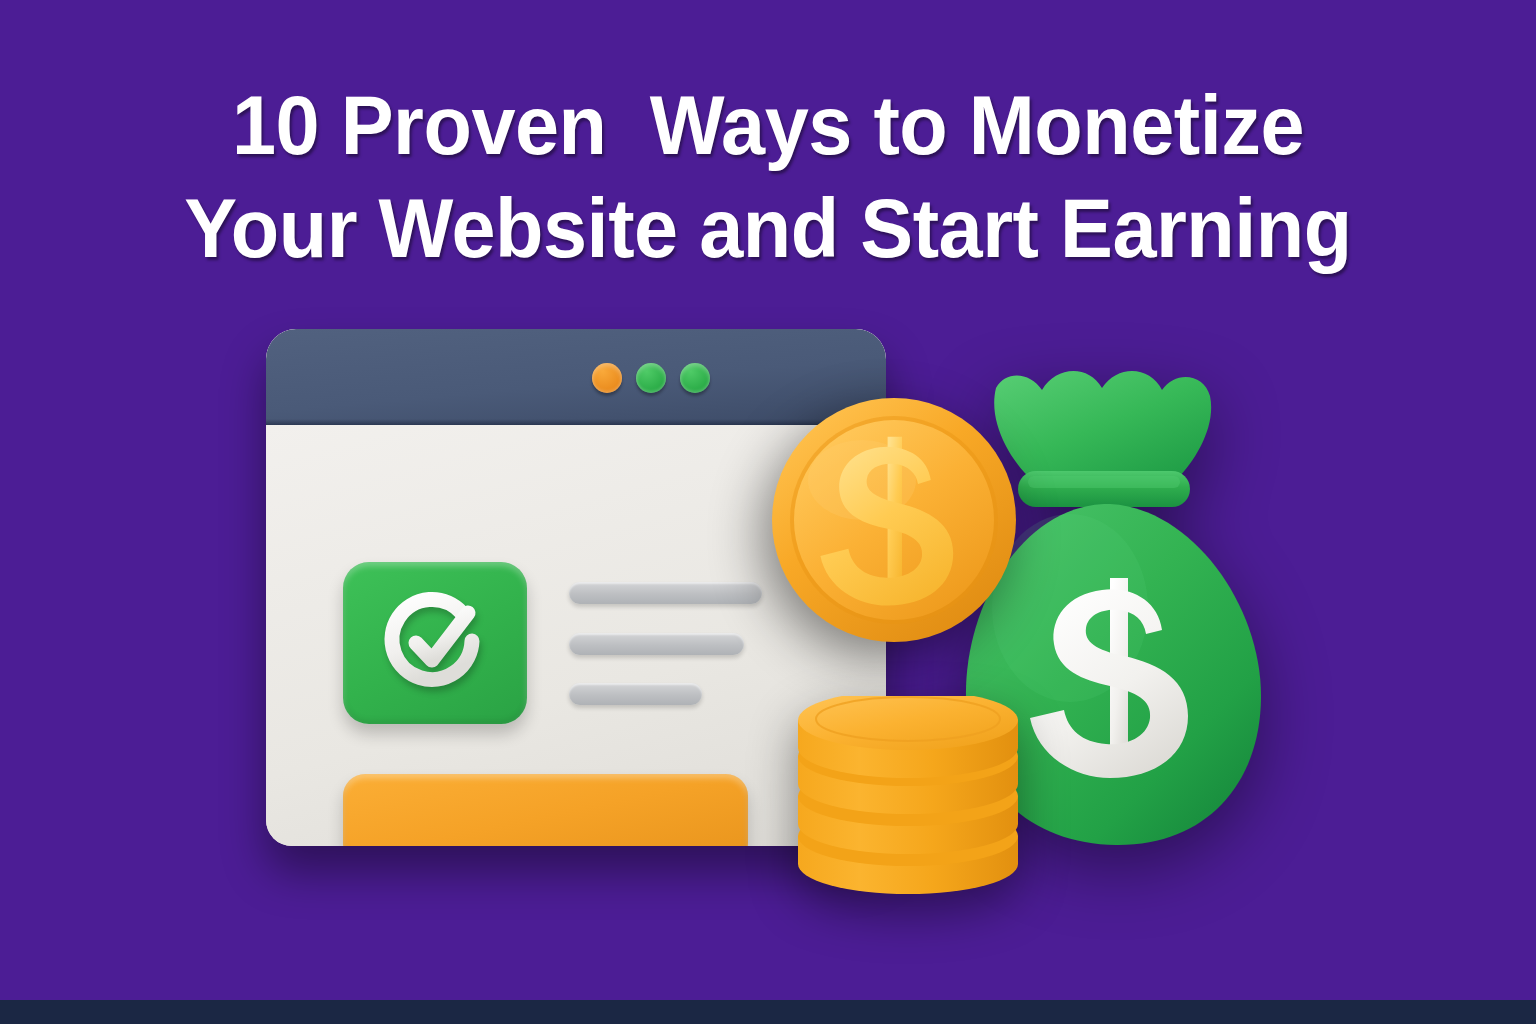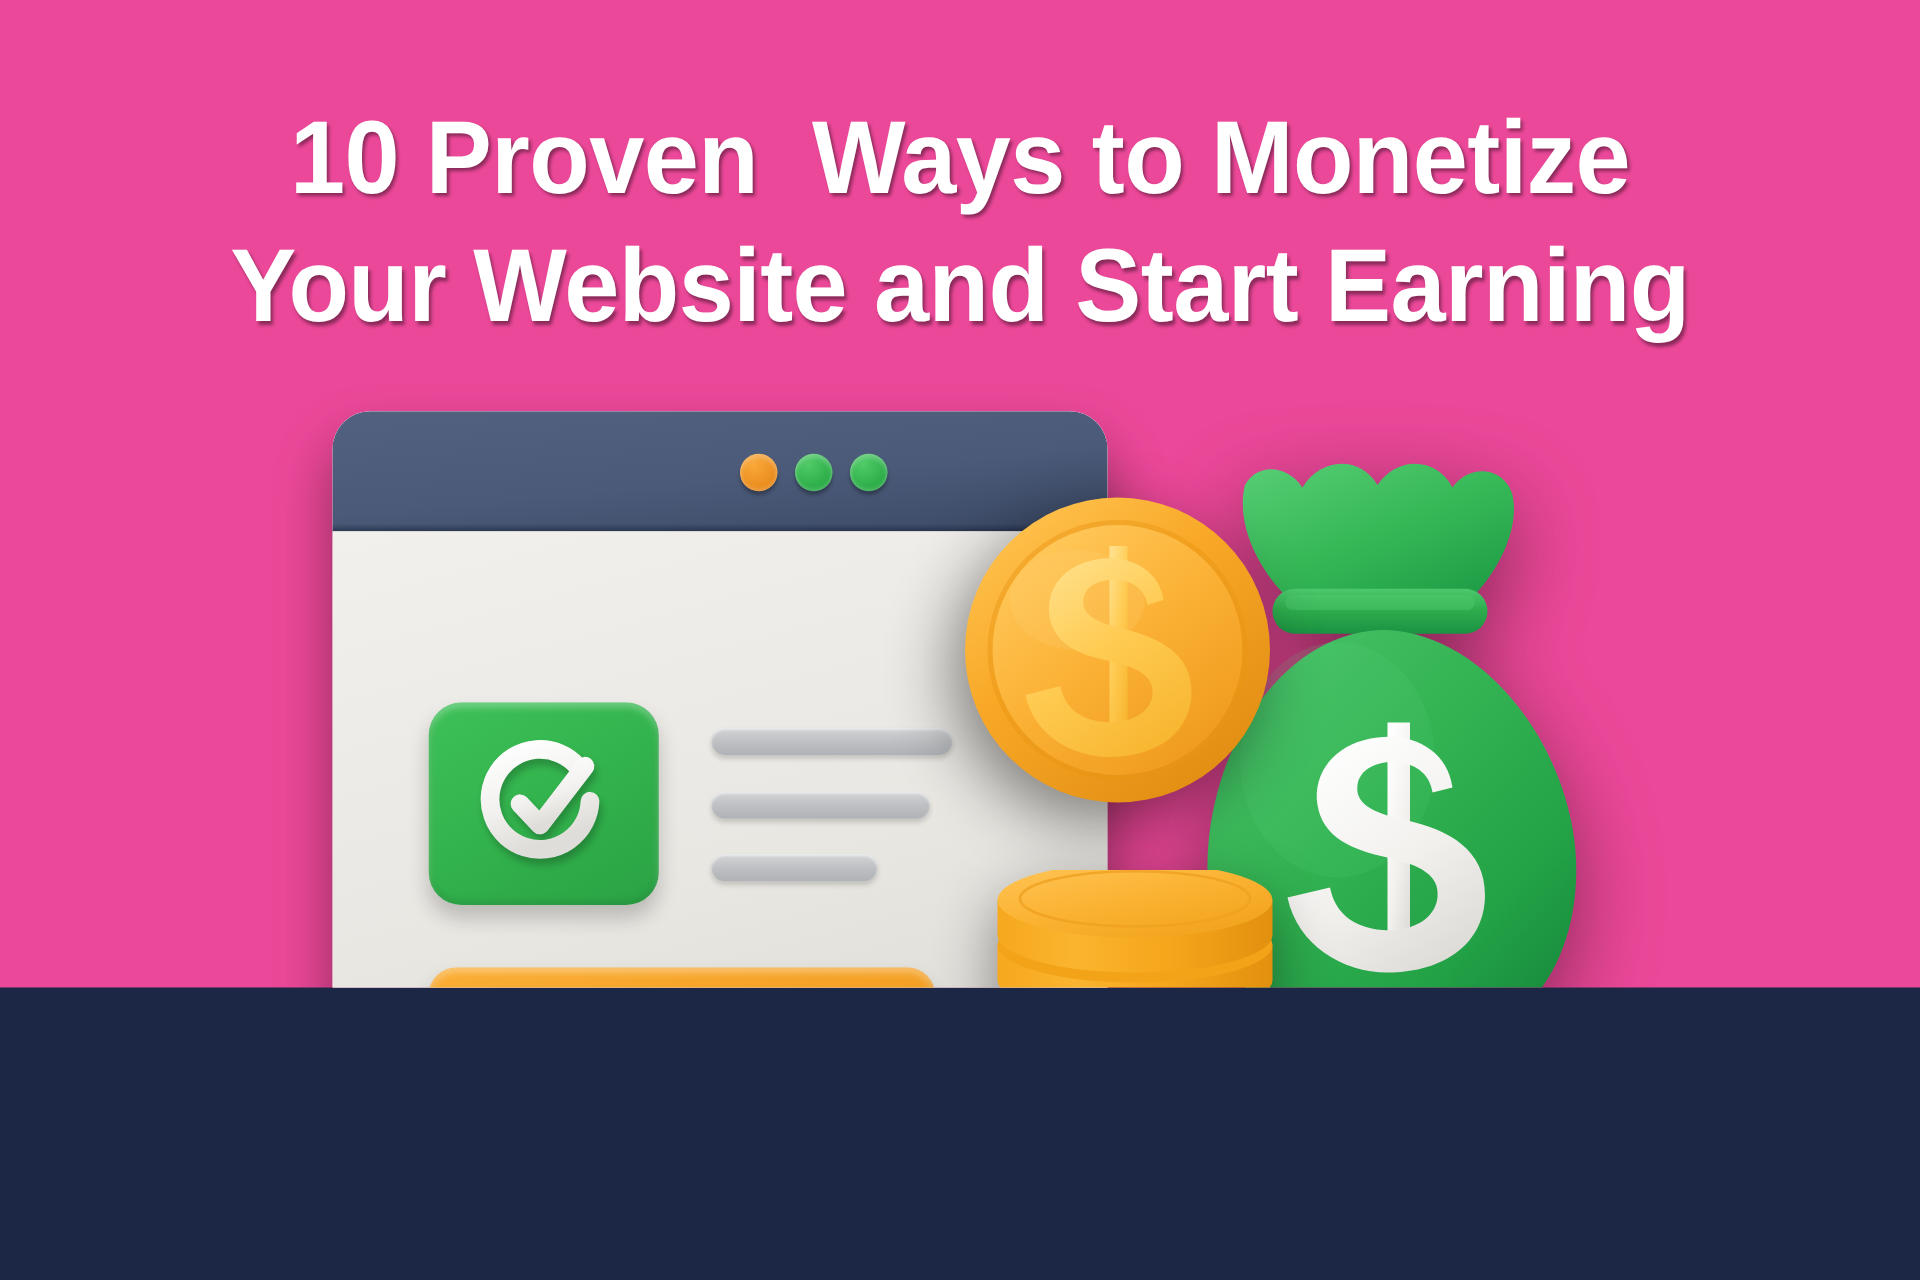--- a/index.html
+++ b/index.html
@@ -9,22 +9,22 @@
   body {
     width: 1536px;
     height: 1024px;
     overflow: hidden;
     background: #1B2744;
     font-family: "Liberation Sans", sans-serif;
   }
   #stage {
     position: relative;
     width: 1536px;
-    height: 790px;
-    background: #ec4899;
+    height: 1000px;
+    background: #4c1d95;
     overflow: hidden;
   }
 
   
   #headline {
     position: absolute;
     left: 0;
     top: 74px;
     width: 1536px;
     text-align: center;

